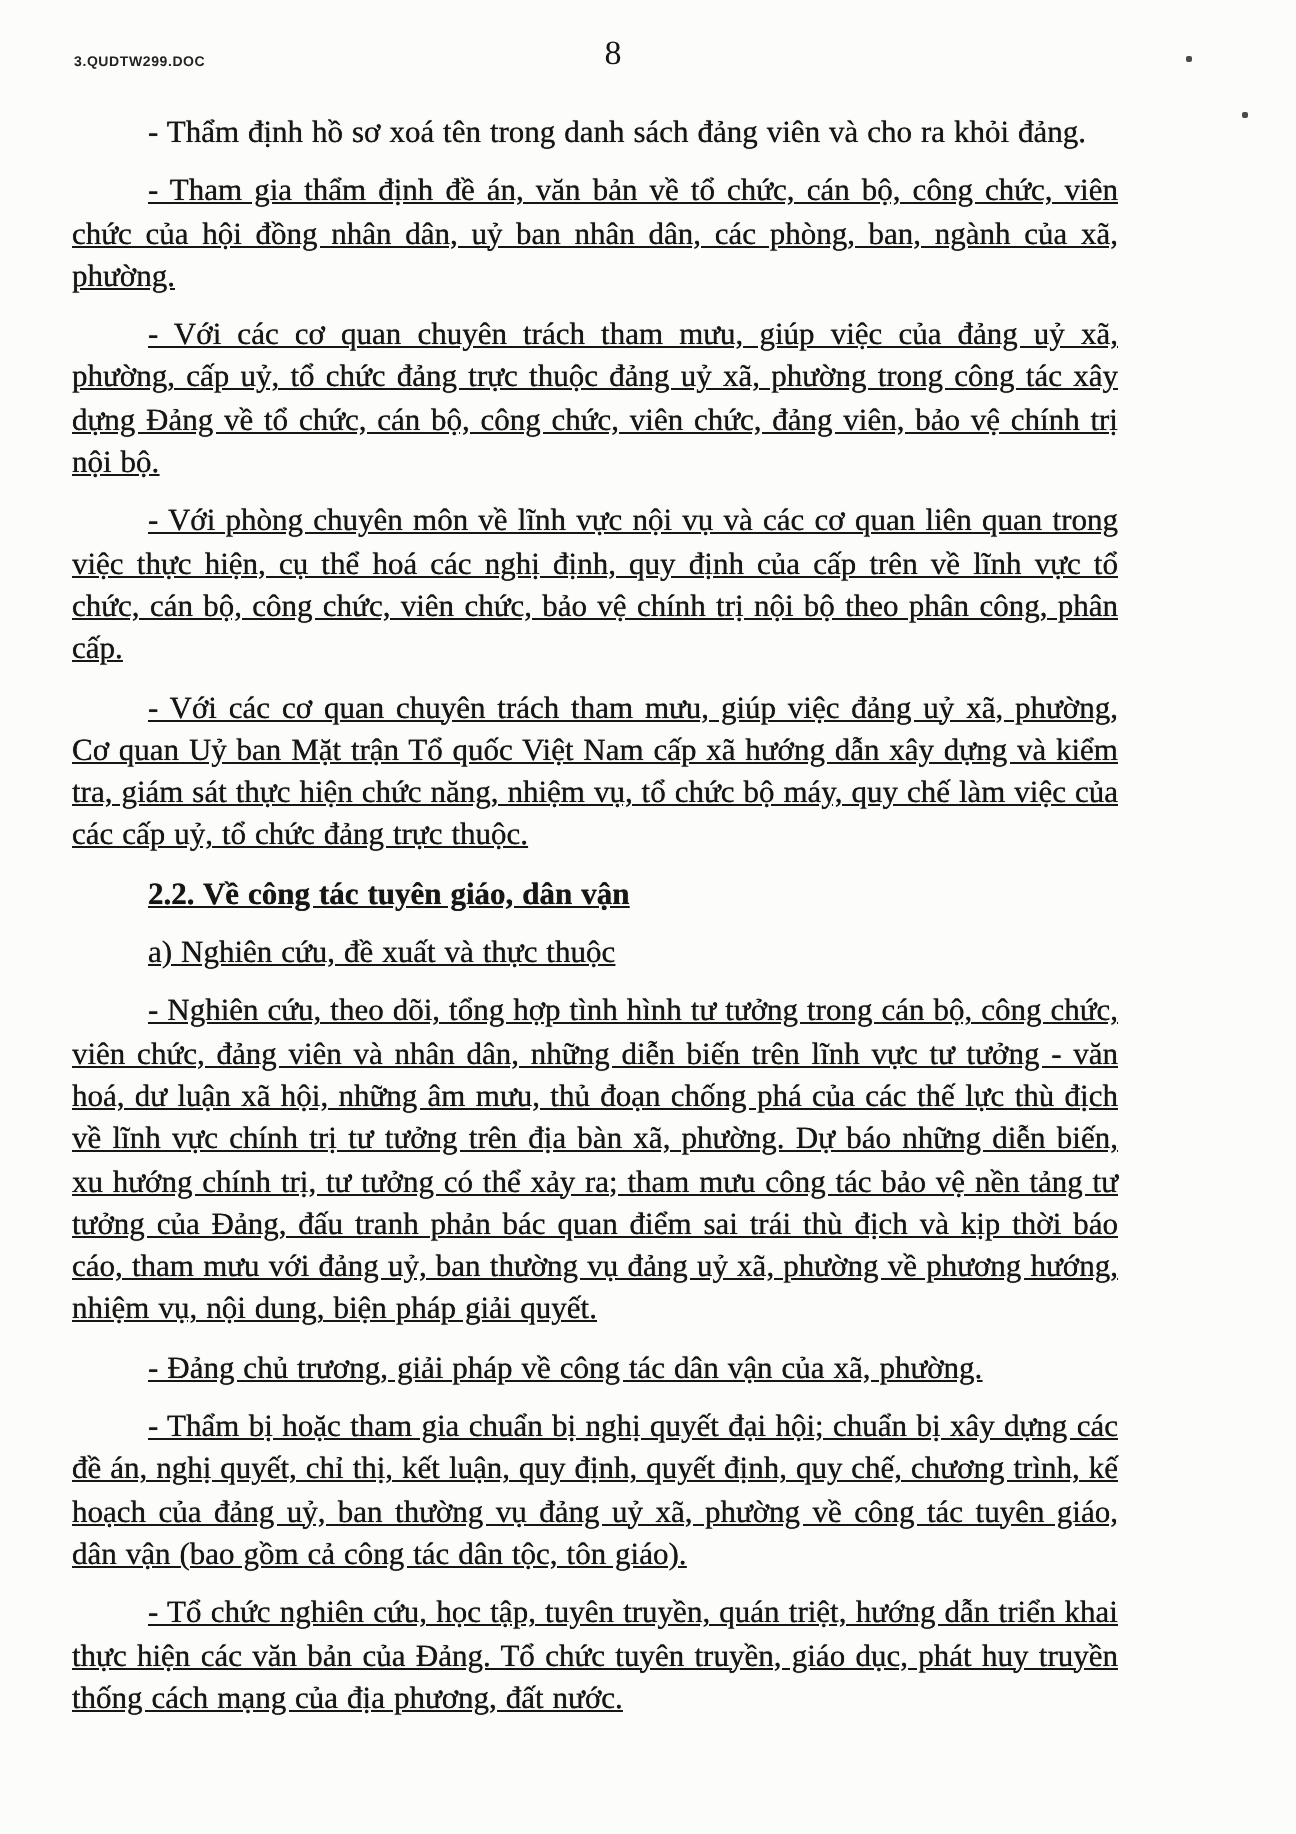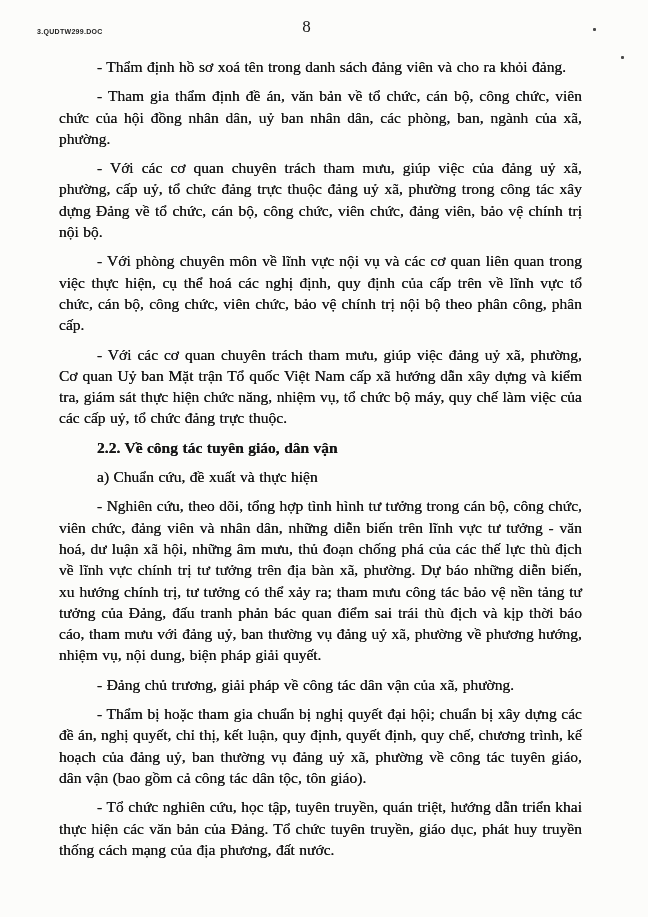--- a/index.html
+++ b/index.html
@@ -27,34 +27,34 @@
     left: 45px;
     top: 17px;
     width: 523px;
     text-align: center;
     font-size: 17px;
     color: #161616;
   }
   .content {
     position: absolute;
     top: 56px;
-    left: 59px;
+    left: 36px;
     width: 523px;
   }
   .content p {
     margin: 0;
     padding: 0;
     text-indent: 38px;
     text-align: justify;
     font-size: 15.5px;
     line-height: 21.3px;
     word-spacing: 0.6px;
     text-shadow: 0 0 0.35px currentColor; 
   }
-  .content p + p { margin-top: 8px; }
+  .content p + p { margin-top: 8px; text-decoration: underline; }
   .heading { font-weight: bold; }
   .speck {
     position: absolute;
     background: #4a4a4a;
     border-radius: 1px;
     width: 3px;
     height: 3px;
   }
   .speck1 { left: 593px; top: 28px; }
   .speck2 { left: 621px; top: 56px; }
@@ -67,21 +67,21 @@
   <span class="filename">3.QUDTW299.DOC</span>
   <span class="pageno">8</span>
 
   <div class="content">
     <p class="body">- Thẩm định hồ sơ xoá tên trong danh sách đảng viên và cho ra khỏi đảng.</p>
     <p class="body">- Tham gia thẩm định đề án, văn bản về tổ chức, cán bộ, công chức, viên chức của hội đồng nhân dân, uỷ ban nhân dân, các phòng, ban, ngành của xã, phường.</p>
     <p class="body">- Với các cơ quan chuyên trách tham mưu, giúp việc của đảng uỷ xã, phường, cấp uỷ, tổ chức đảng trực thuộc đảng uỷ xã, phường trong công tác xây dựng Đảng về tổ chức, cán bộ, công chức, viên chức, đảng viên, bảo vệ chính trị nội bộ.</p>
     <p class="body">- Với phòng chuyên môn về lĩnh vực nội vụ và các cơ quan liên quan trong việc thực hiện, cụ thể hoá các nghị định, quy định của cấp trên về lĩnh vực tổ chức, cán bộ, công chức, viên chức, bảo vệ chính trị nội bộ theo phân công, phân cấp.</p>
     <p class="body">- Với các cơ quan chuyên trách tham mưu, giúp việc đảng uỷ xã, phường, Cơ quan Uỷ ban Mặt trận Tổ quốc Việt Nam cấp xã hướng dẫn xây dựng và kiểm tra, giám sát thực hiện chức năng, nhiệm vụ, tổ chức bộ máy, quy chế làm việc của các cấp uỷ, tổ chức đảng trực thuộc.</p>
     <p class="heading">2.2. Về công tác tuyên giáo, dân vận</p>
-    <p class="label">a) Chuẩn cứu, đề xuất và thực hiện</p>
+    <p class="label">a) Nghiên cứu, đề xuất và thực thuộc</p>
     <p class="body">- Nghiên cứu, theo dõi, tổng hợp tình hình tư tưởng trong cán bộ, công chức, viên chức, đảng viên và nhân dân, những diễn biến trên lĩnh vực tư tưởng - văn hoá, dư luận xã hội, những âm mưu, thủ đoạn chống phá của các thế lực thù địch về lĩnh vực chính trị tư tưởng trên địa bàn xã, phường. Dự báo những diễn biến, xu hướng chính trị, tư tưởng có thể xảy ra; tham mưu công tác bảo vệ nền tảng tư tưởng của Đảng, đấu tranh phản bác quan điểm sai trái thù địch và kịp thời báo cáo, tham mưu với đảng uỷ, ban thường vụ đảng uỷ xã, phường về phương hướng, nhiệm vụ, nội dung, biện pháp giải quyết.</p>
     <p class="body">- Đảng chủ trương, giải pháp về công tác dân vận của xã, phường.</p>
     <p class="body">- Thẩm bị hoặc tham gia chuẩn bị nghị quyết đại hội; chuẩn bị xây dựng các đề án, nghị quyết, chỉ thị, kết luận, quy định, quyết định, quy chế, chương trình, kế hoạch của đảng uỷ, ban thường vụ đảng uỷ xã, phường về công tác tuyên giáo, dân vận (bao gồm cả công tác dân tộc, tôn giáo).</p>
     <p class="body">- Tổ chức nghiên cứu, học tập, tuyên truyền, quán triệt, hướng dẫn triển khai thực hiện các văn bản của Đảng. Tổ chức tuyên truyền, giáo dục, phát huy truyền thống cách mạng của địa phương, đất nước.</p>
   </div>
 
   <span class="speck speck1"></span>
   <span class="speck speck2"></span>
 
 </div>

